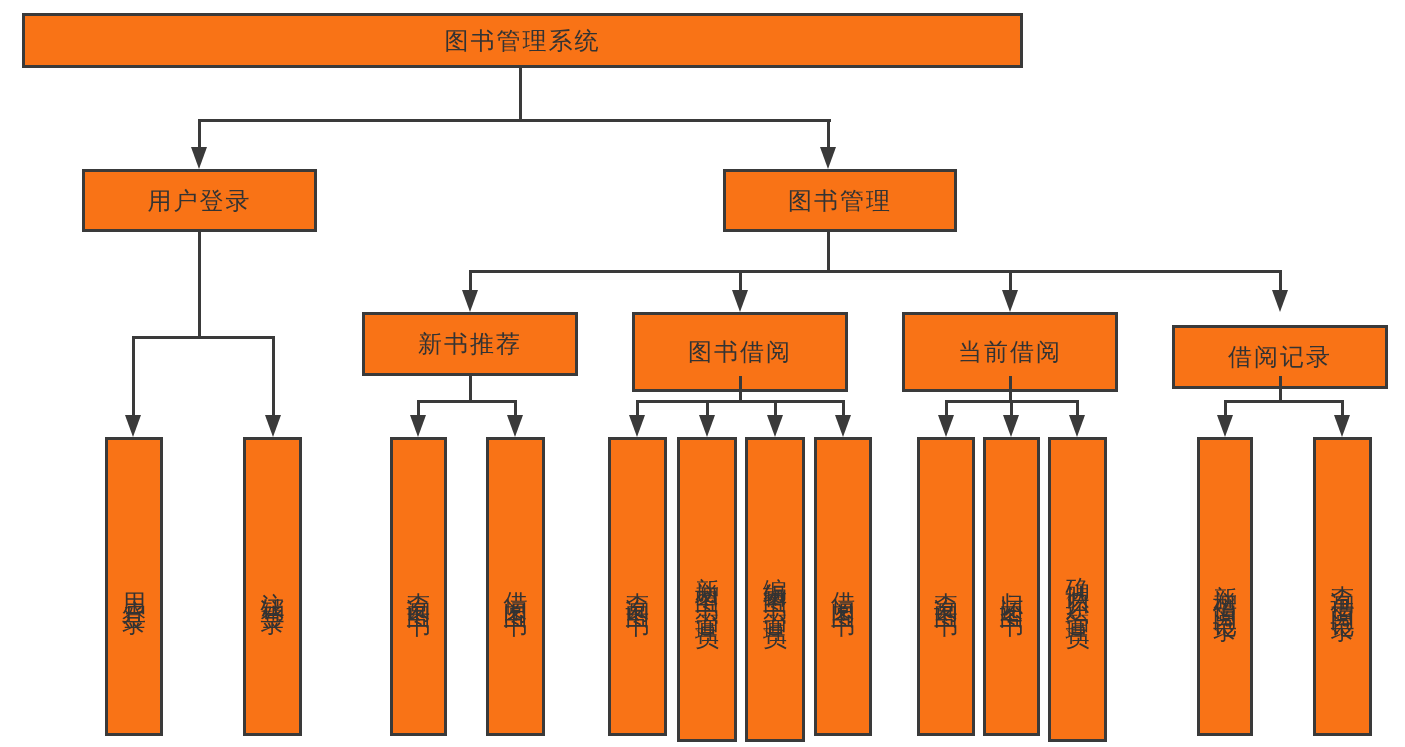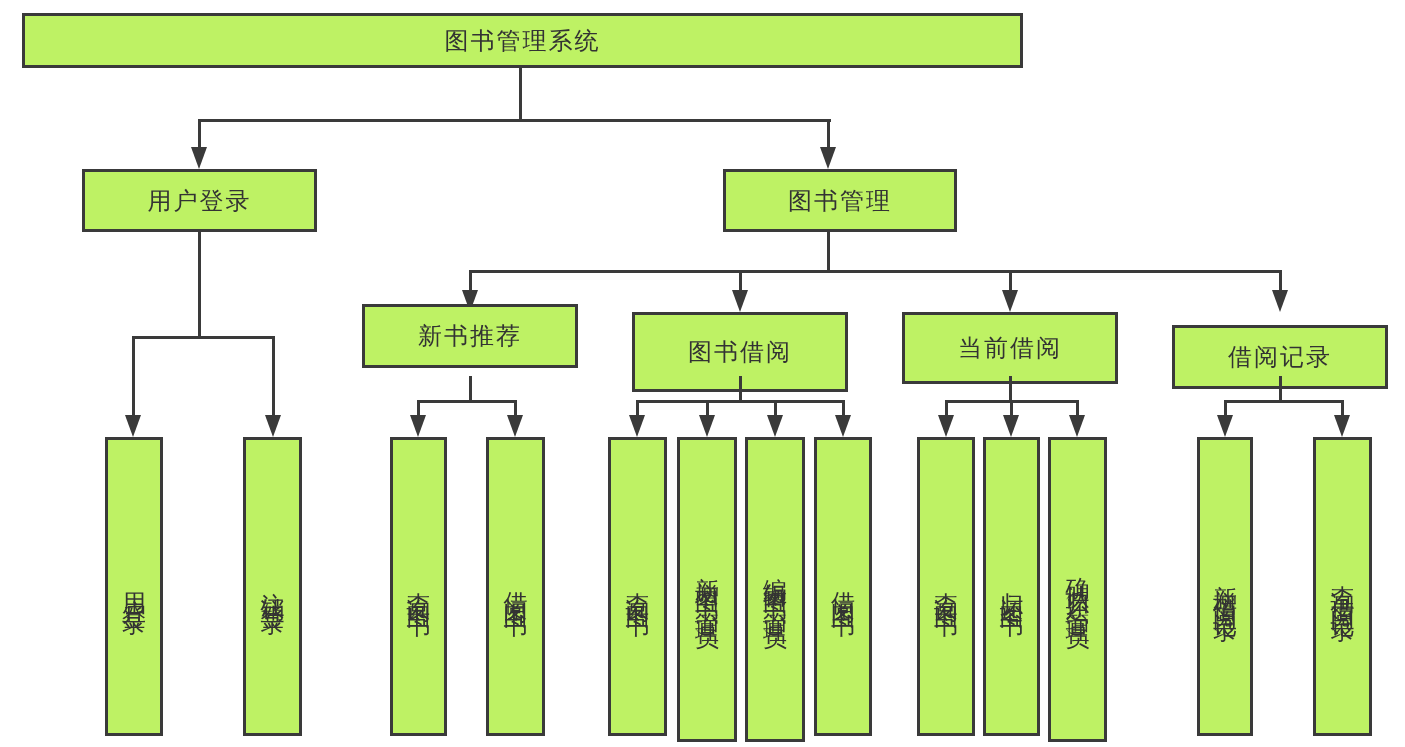--- a/index.html
+++ b/index.html
@@ -4,21 +4,21 @@
 <style>
   * { margin:0; padding:0; box-sizing:border-box; }
   html,body { background:#ffffff; }
   body { font-family:"Liberation Sans","DejaVu Sans",sans-serif; }
   .stage {
     position:relative; width:1405px; height:747px;
     background:#ffffff; overflow:hidden; color:#333333;
   }
   
   .hbox, .vbox {
-    position:absolute; background:#bef264; border:3px solid #3a3a3a;
+    position:absolute; background:#f97316; border:3px solid #3a3a3a;
     display:flex; align-items:center; justify-content:center;
   }
   .hbox { font-size:24px; letter-spacing:2px; color:#333333; }
   .vbox { font-size:24px; color:#333333; }
   .vbox span {
     writing-mode:vertical-lr; text-orientation:mixed;
     letter-spacing:7px; line-height:1;
   }
   
   .vline { position:absolute; width:3px; background:#3a3a3a; }
@@ -61,23 +61,23 @@
   <div class="hline" style="left:469px; top:270px; width:813px;"></div>
   <div class="vline" style="left:469px; top:270px; height:24px;"></div>
   <div class="vline" style="left:739px; top:270px; height:24px;"></div>
   <div class="vline" style="left:1009px; top:270px; height:24px;"></div>
   <div class="vline" style="left:1279px; top:270px; height:24px;"></div>
   <div class="arrow" style="left:462px; top:290px;"></div>
   <div class="arrow" style="left:732px; top:290px;"></div>
   <div class="arrow" style="left:1002px; top:290px;"></div>
   <div class="arrow" style="left:1272px; top:290px;"></div>
 
-  <div class="hbox" style="left:362px; top:304px; width:216px; height:64px;">新书推荐</div>
+  <div class="hbox" style="left:362px; top:312px; width:216px; height:64px;">新书推荐</div>
   <div class="hbox" style="left:632px; top:312px; width:216px; height:80px;">图书借阅</div>
-  <div class="hbox" style="left:902px; top:312px; width:216px; height:72px;">当前借阅</div>
+  <div class="hbox" style="left:902px; top:312px; width:216px; height:80px;">当前借阅</div>
   <div class="hbox" style="left:1172px; top:312px; width:216px; height:64px;margin-top:13px;">借阅记录</div>
 
   <div class="vline" style="left:469px; top:376px; height:27px;"></div>
   <div class="hline" style="left:417px; top:400px; width:100px;"></div>
   <div class="vline" style="left:417px; top:400px; height:20px;"></div>
   <div class="vline" style="left:514px; top:400px; height:20px;"></div>
   <div class="arrow" style="left:410px; top:415px;"></div>
   <div class="arrow" style="left:507px; top:415px;"></div>
 
   <div class="vline" style="left:739px; top:376px; height:27px;"></div>

